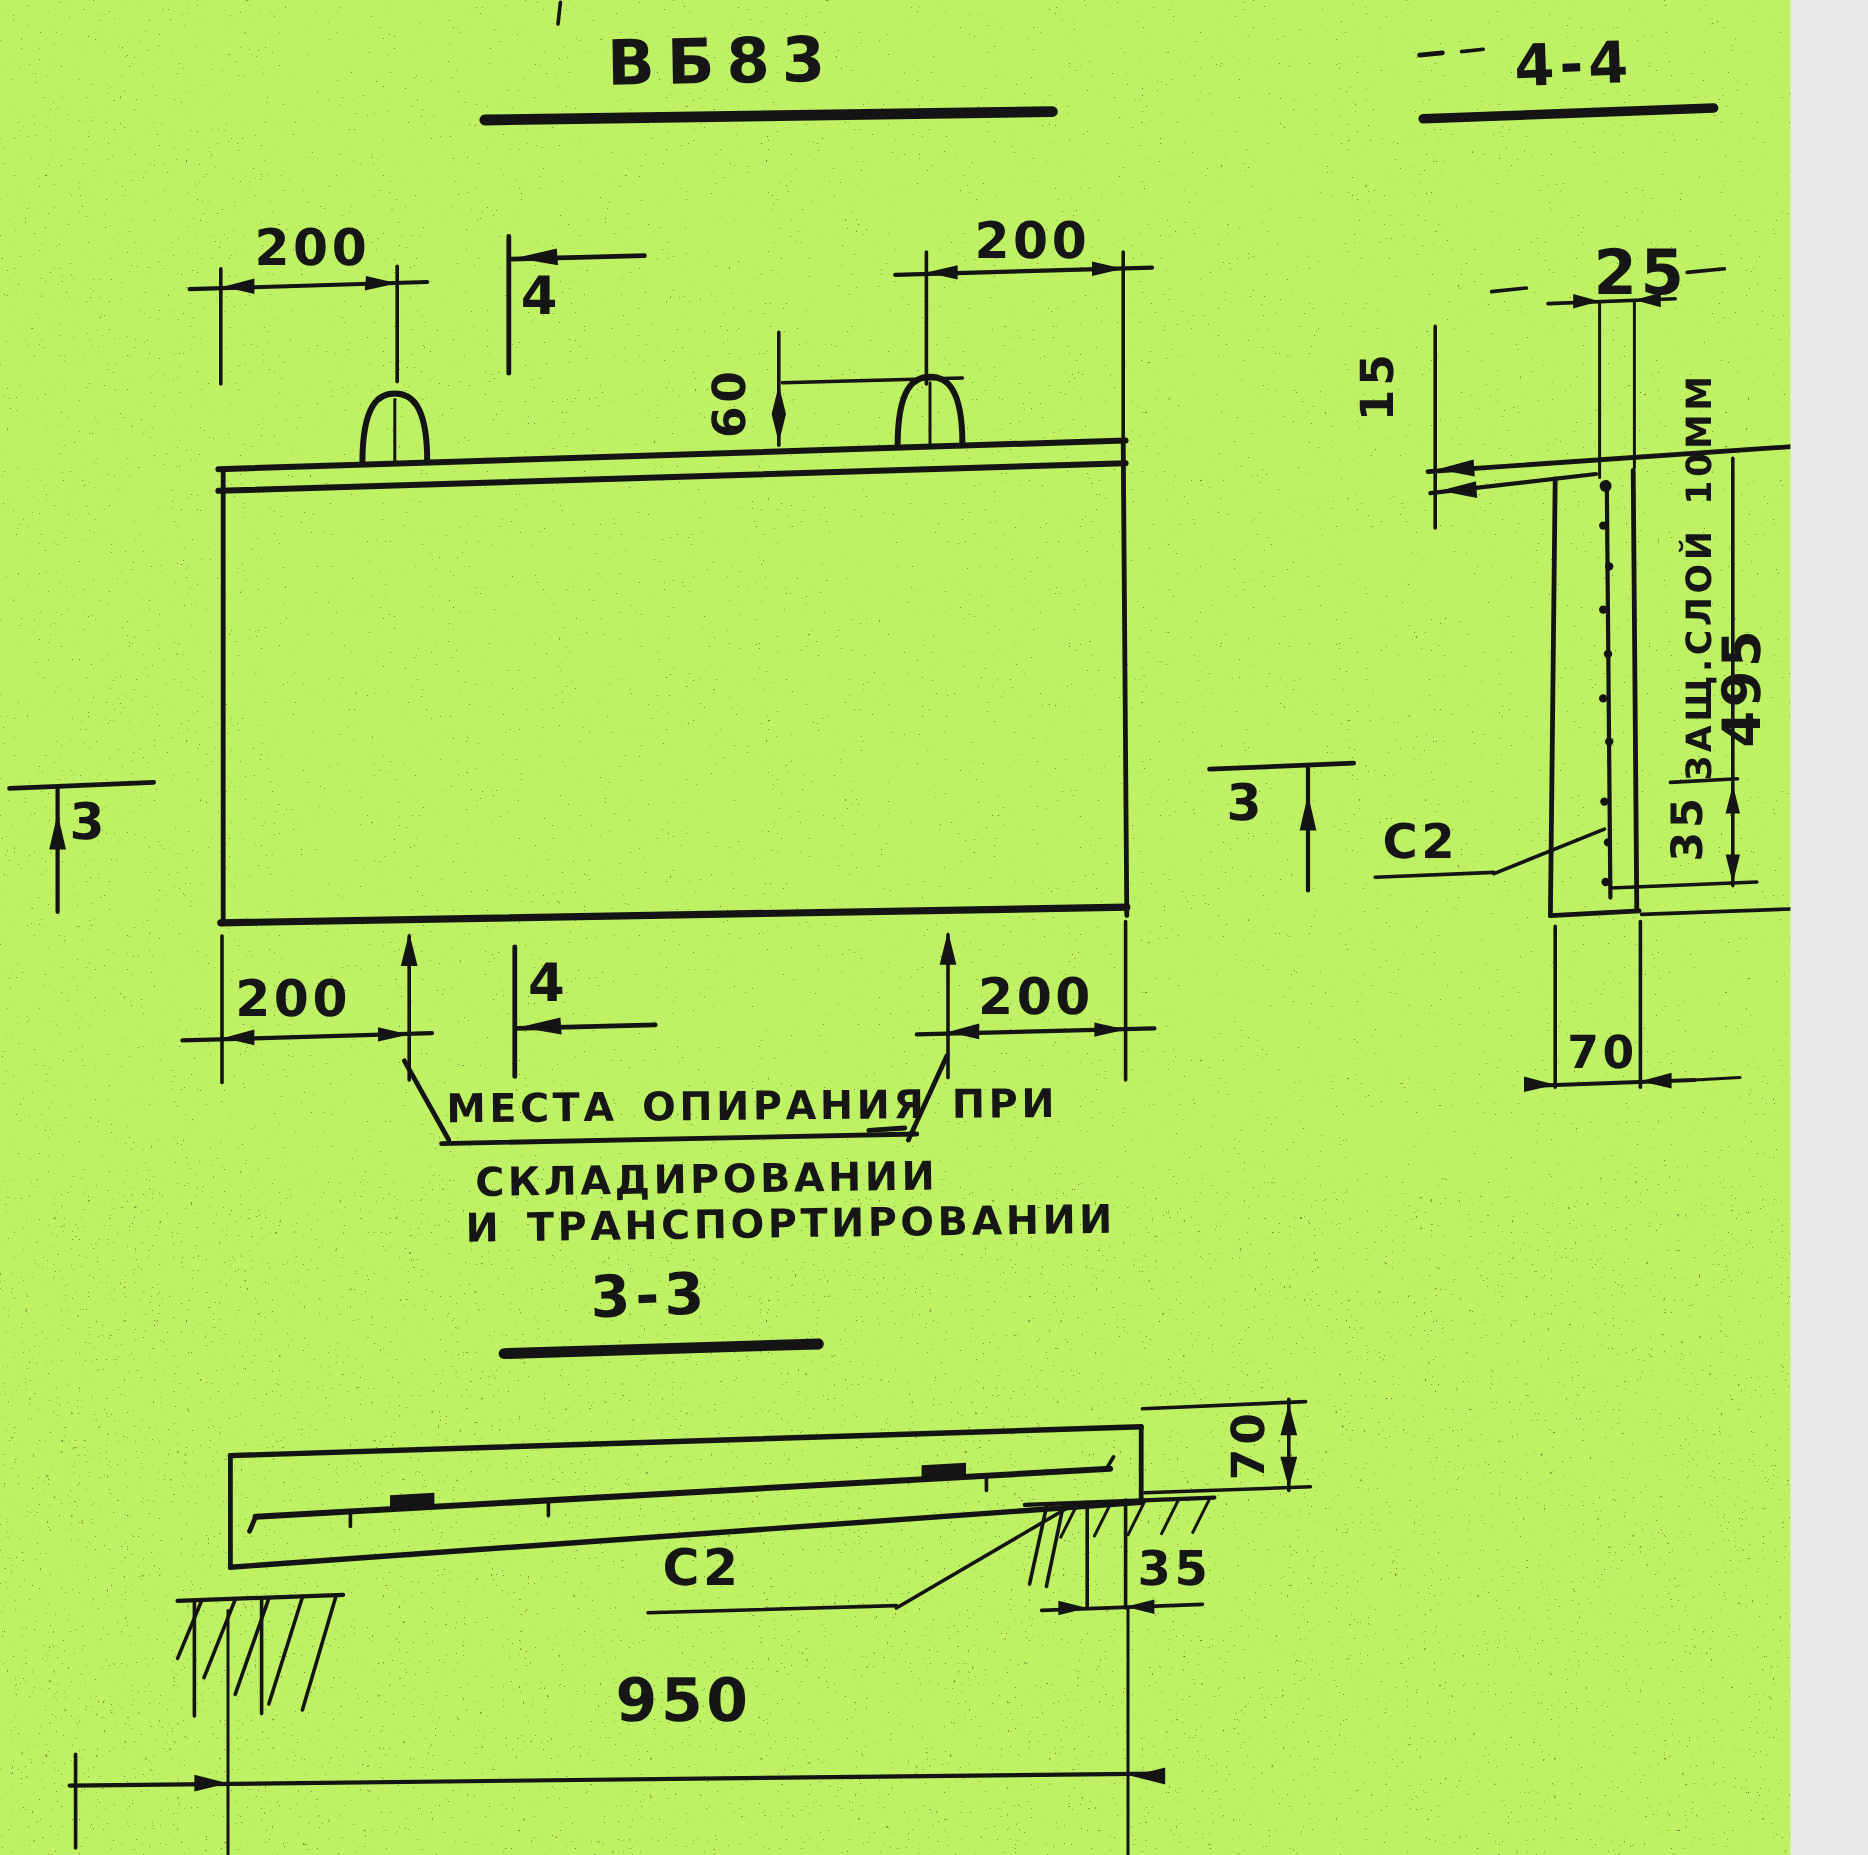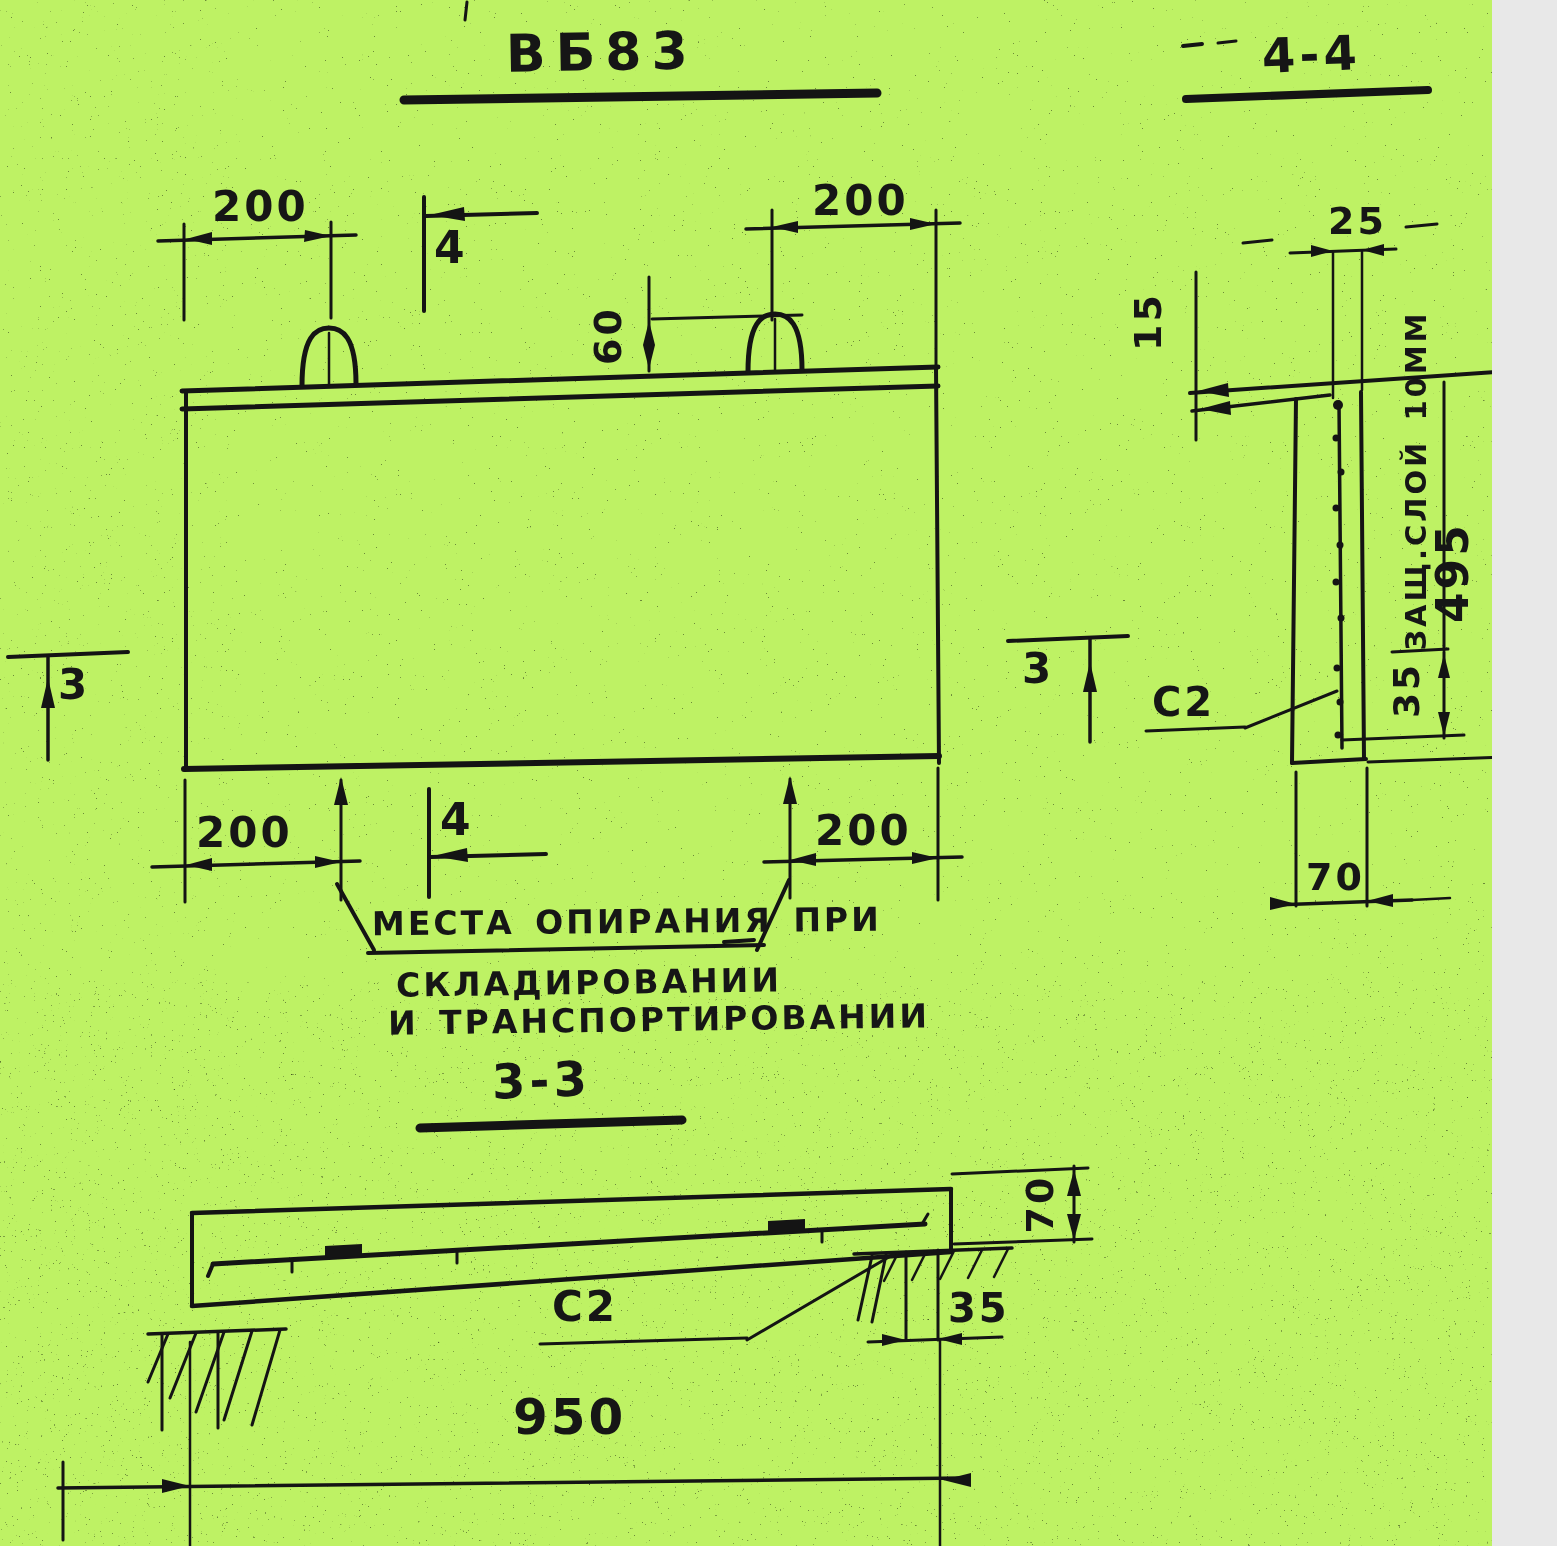--- a/index.html
+++ b/index.html
@@ -283,21 +283,21 @@
 
   <div class="lbl num" style="left:434px;top:226px;font-size:44px;">4</div>
   <div class="lbl num" style="left:440px;top:798px;font-size:44px;">4</div>
   <div class="lbl num" style="left:58px;top:664px;font-size:42px;">3</div>
   <div class="lbl num" style="left:1022px;top:648px;font-size:42px;">3</div>
 
   <div class="lbl note" style="left:372px;top:905px;font-size:33px;transform:rotate(-0.5deg);">МЕСТА ОПИРАНИЯ ПРИ</div>
   <div class="lbl note" style="left:396px;top:966px;font-size:33px;transform:rotate(-0.8deg);">СКЛАДИРОВАНИИ</div>
   <div class="lbl note" style="left:388px;top:1003px;font-size:33px;transform:rotate(-0.8deg);">И ТРАНСПОРТИРОВАНИИ</div>
 
-  <div class="lbl num" style="left:1328px;top:202px;font-size:38px;">25</div>
+  <div class="lbl num" style="left:1328px;top:202px;font-size:52px;">25</div>
   <div class="lbl num" style="left:1118px;top:302px;width:60px;font-size:38px;transform:rotate(-90deg);">15</div>
   <div class="lbl num" style="left:1408px;top:556px;width:90px;font-size:44px;transform:rotate(-90deg);">495</div>
   <div class="lbl note" style="left:1281px;top:501px;width:270px;font-size:29px;transform:rotate(-90deg);text-align:center;">ЗАЩ.СЛОЙ 10ММ</div>
   <div class="lbl num" style="left:1372px;top:672px;width:70px;font-size:36px;transform:rotate(-90deg);text-align:center;">35</div>
   <div class="lbl num" style="left:1306px;top:858px;font-size:38px;">70</div>
   <div class="lbl num" style="left:1152px;top:682px;font-size:40px;">С2</div>
 
   <div class="lbl num" style="left:1010px;top:1185px;width:60px;font-size:38px;transform:rotate(-90deg);text-align:center;">70</div>
   <div class="lbl num" style="left:948px;top:1288px;font-size:40px;">35</div>
   <div class="lbl num" style="left:497px;top:1392px;font-size:50px;margin-left:16px;">950</div>

